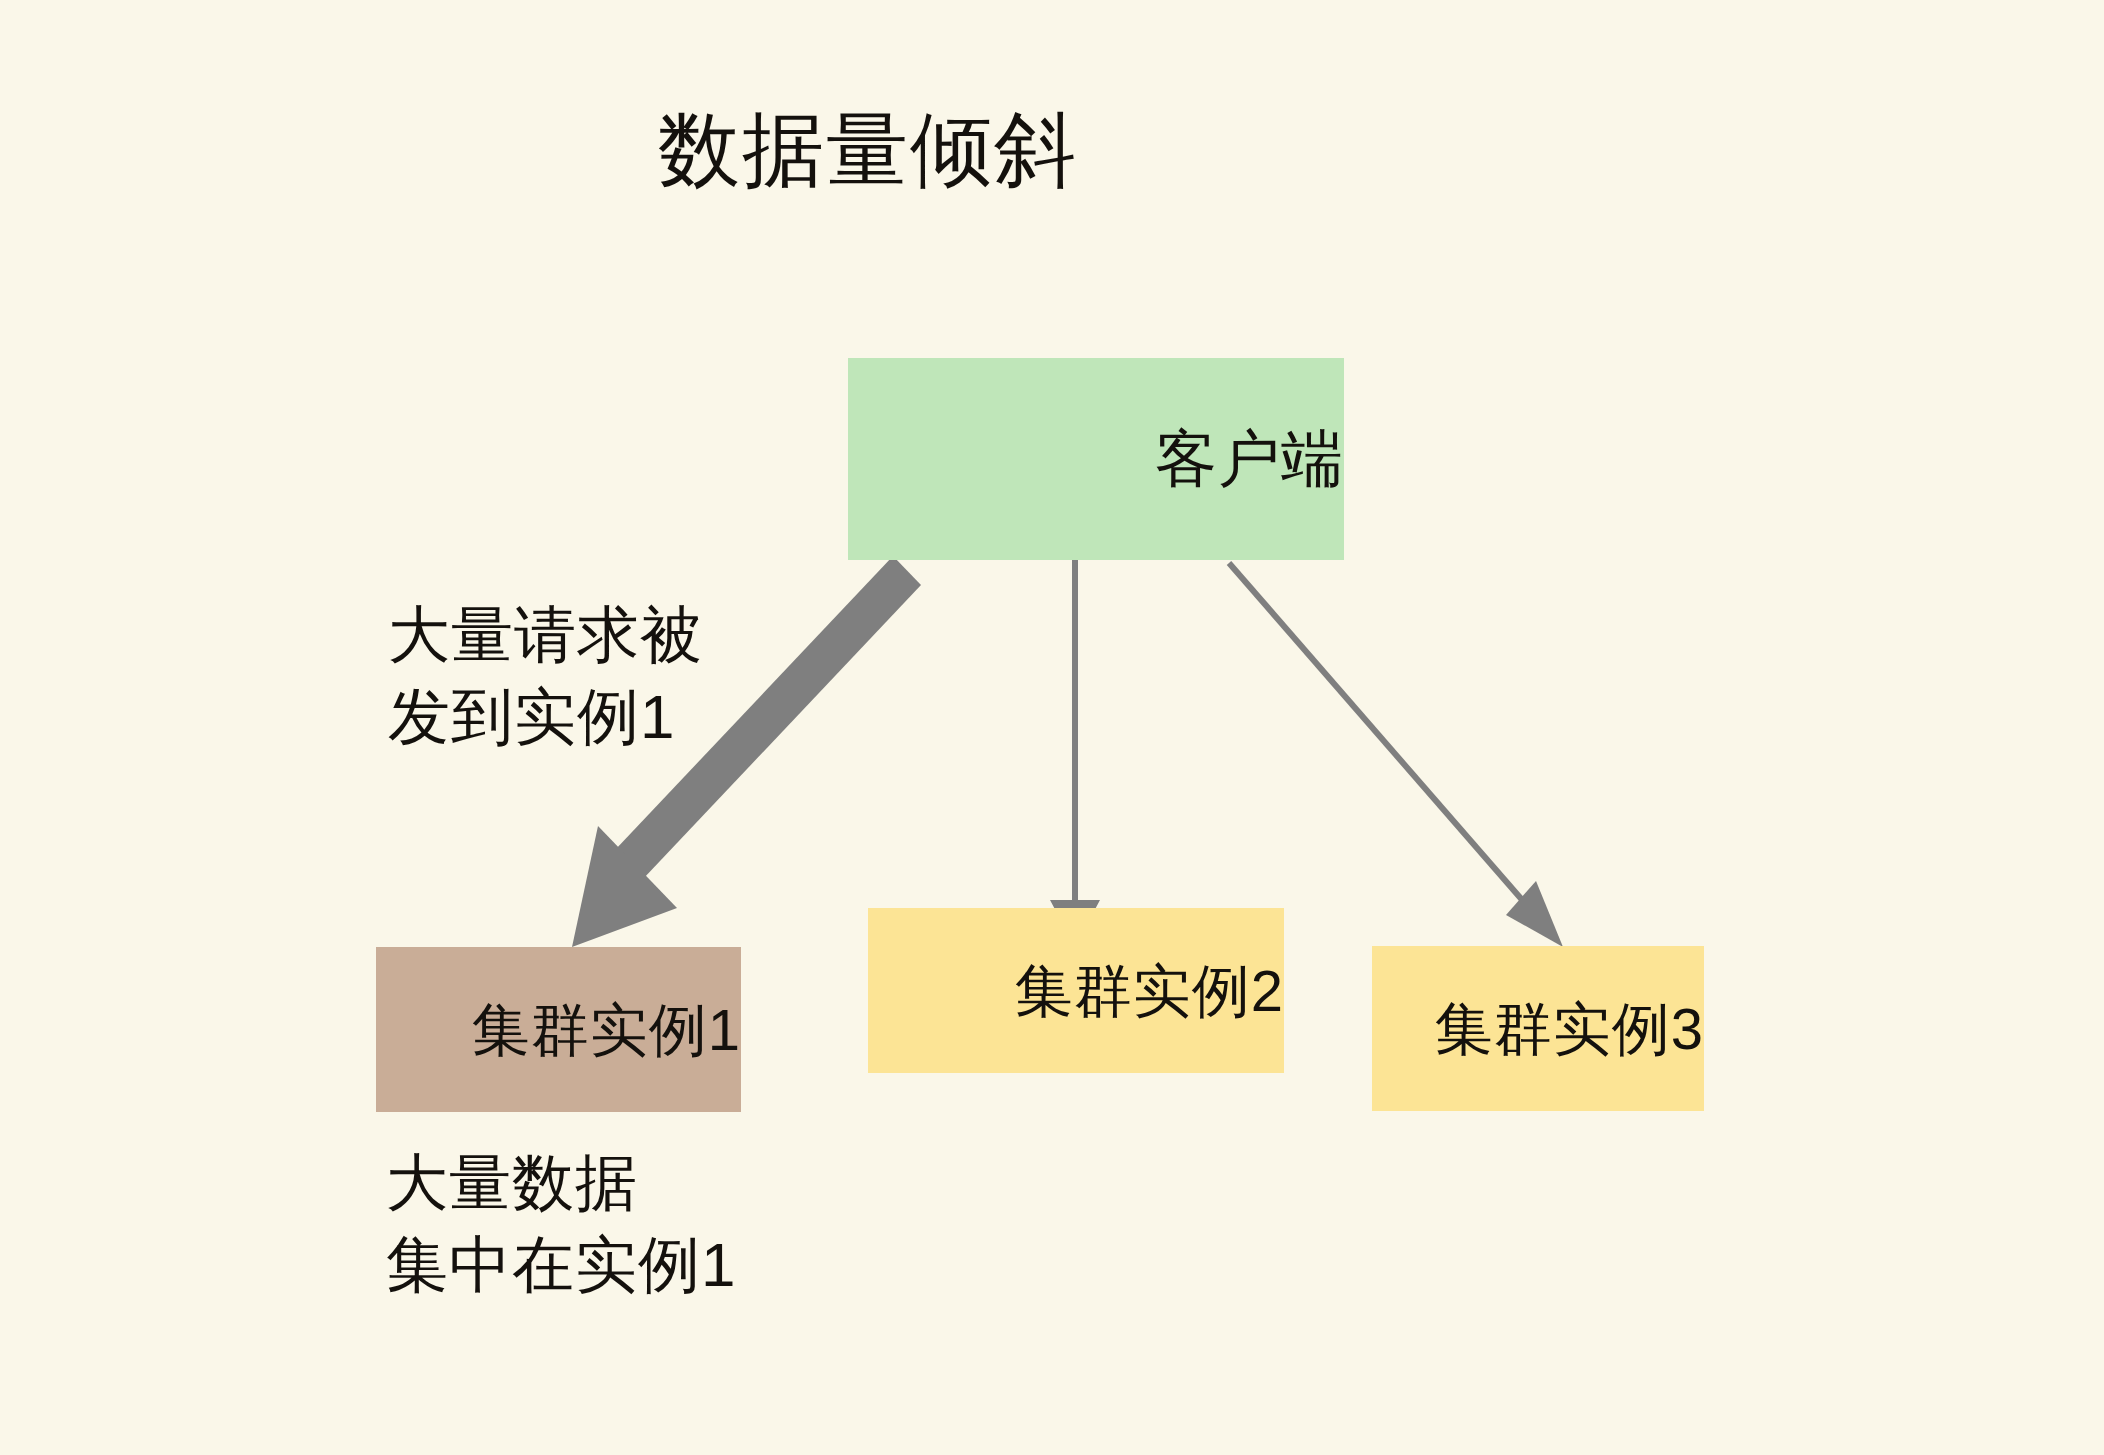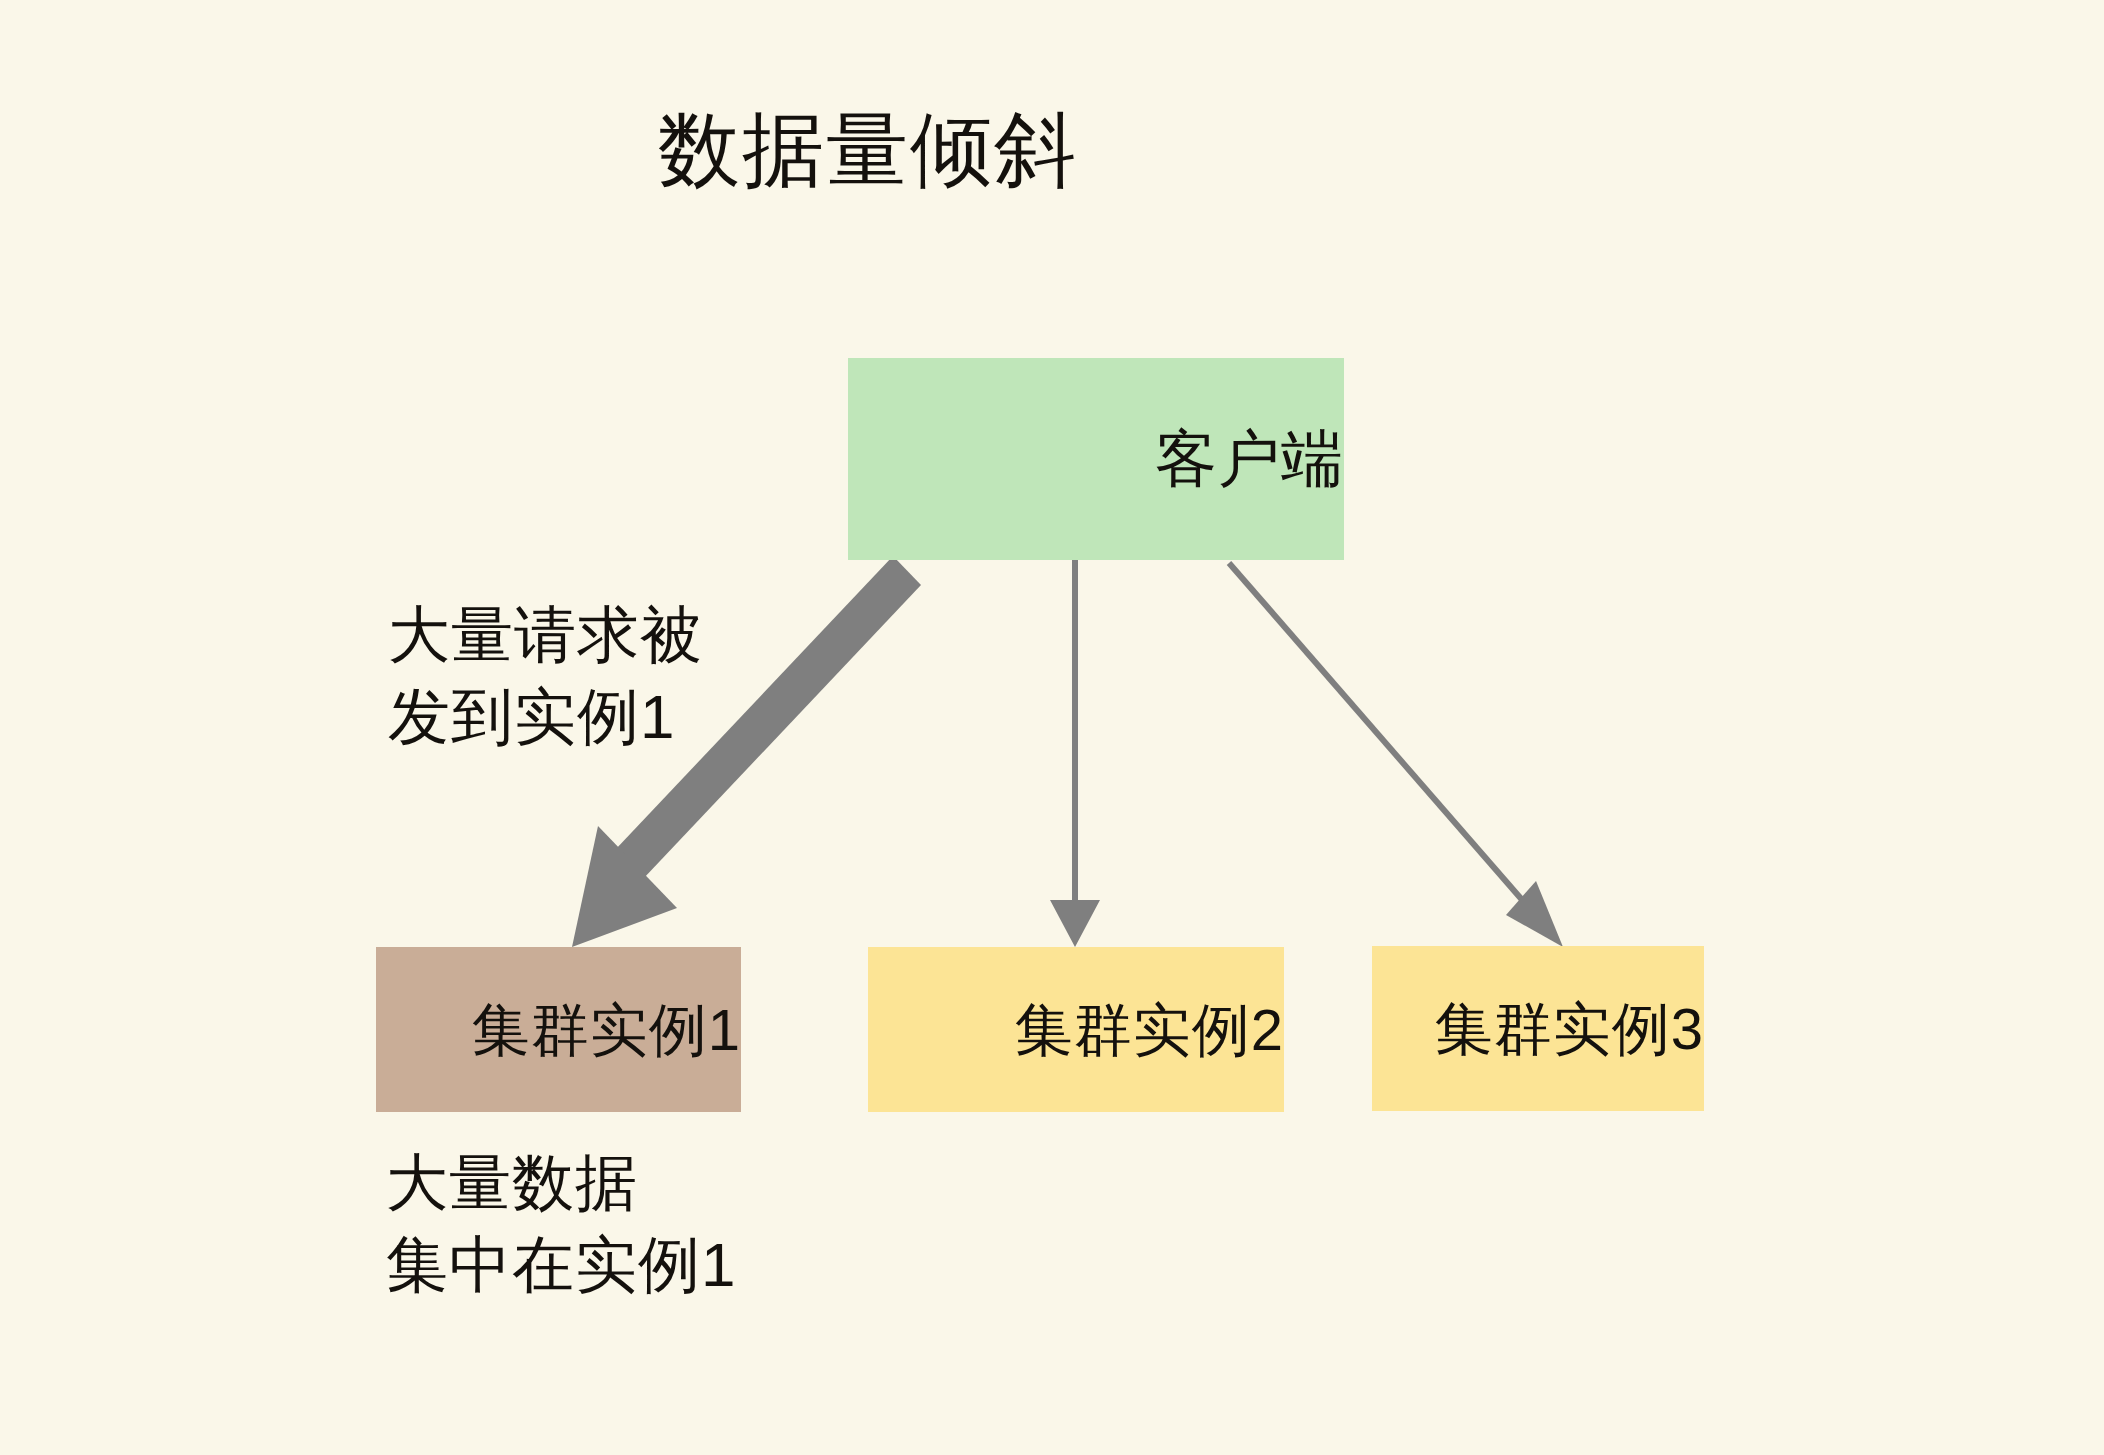--- a/index.html
+++ b/index.html
@@ -60,21 +60,21 @@
   #node-instance-1 {
     left: 376px;
     top: 947px;
     width: 365px;
     height: 165px;
     background: #c9ad97;
     font-size: 58px;
   }
   #node-instance-2 {
     left: 868px;
-    top: 947px;
+    top: 908px;
     width: 416px;
     height: 165px;
     background: #fce495;
     font-size: 58px;
   }
   #node-instance-3 {
     left: 1372px;
     top: 946px;
     width: 332px;
     height: 165px;

